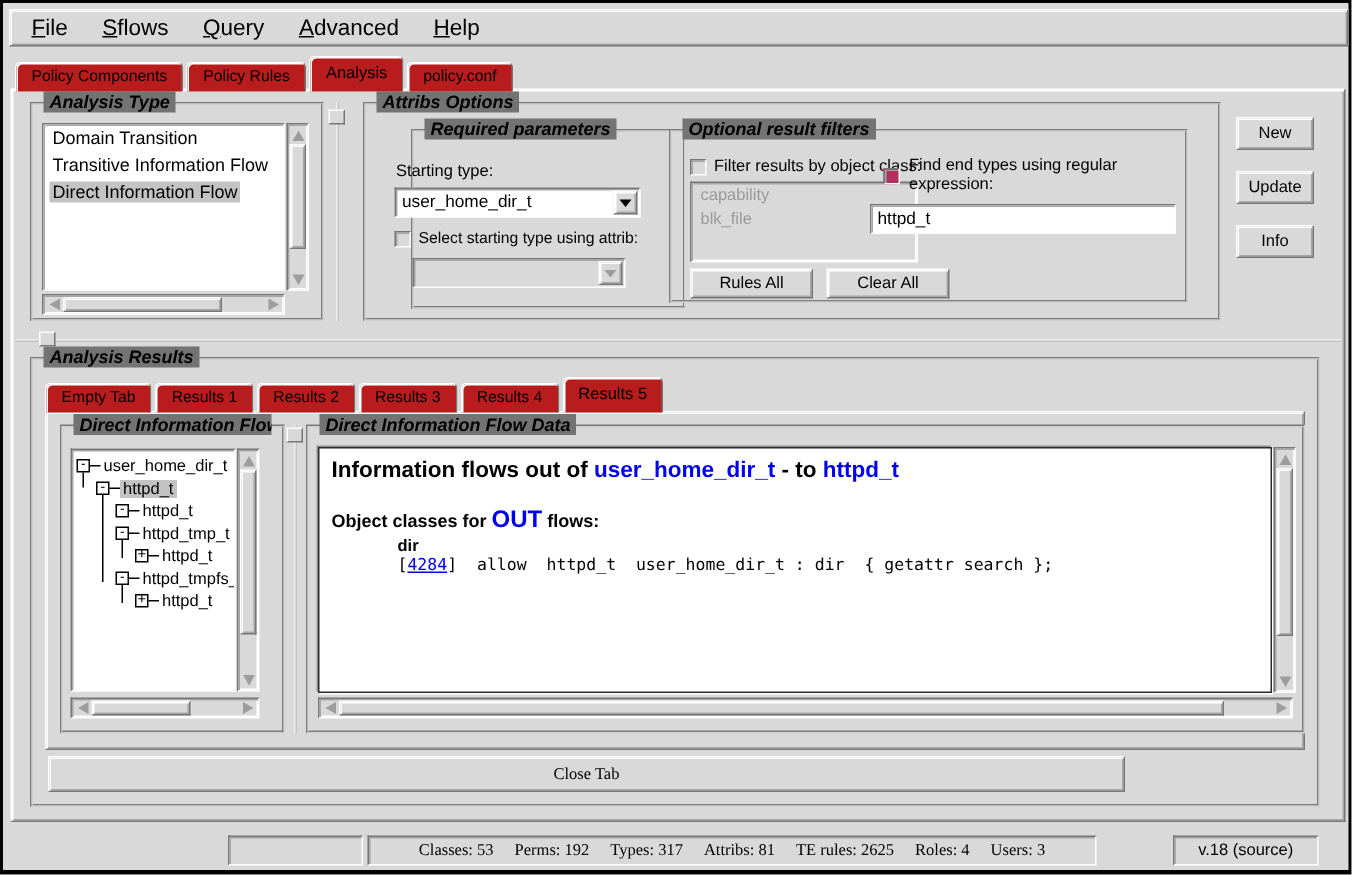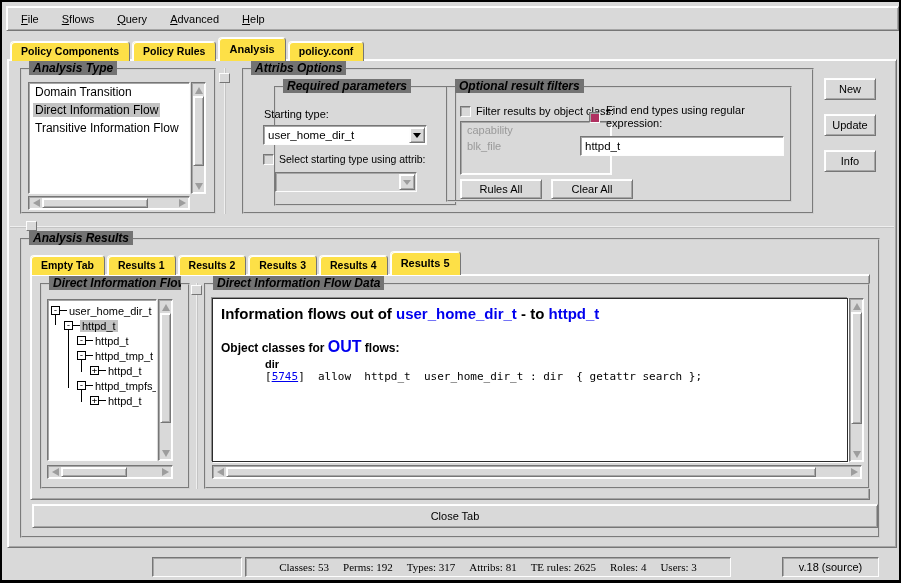--- a/index.html
+++ b/index.html
@@ -10,28 +10,28 @@
             box-shadow:inset 1px 1px 0 #ffffff, inset -1px -1px 0 #a6a6a6; }
   .sunken { background:#d9d9d9; border:1px solid; border-color:#767676 #fdfdfd #fdfdfd #767676;
             box-shadow:inset 1px 1px 0 #a6a6a6, inset -1px -1px 0 #ffffff; }
 
   .lframe { position:absolute; border:2px groove #cfcfcf; }
   .legend { position:absolute; top:-9px; left:7px; background:#737373; padding:0 4px;
             font-weight:bold; font-style:italic; font-size:12px; white-space:nowrap; }
 
   
   #menubar { position:absolute; left:4px; top:4px; width:893px; height:25px; display:flex; align-items:center; padding-left:10px; gap:15px; }
-  .menu-item { font-size:11px; padding:2px 4px; white-space:nowrap; cursor:default; }
+  .menu-item { font-size:15px; padding:2px 4px; white-space:nowrap; cursor:default; }
   .mnemonic { text-decoration:underline; }
 
   
   .tabrow { position:absolute; display:flex; align-items:flex-end; gap:2px; }
-  .tab { height:20px; line-height:19px; padding:0 10px; font-size:10.5px; background:#fde047;
+  .tab { height:20px; line-height:19px; padding:0 10px; font-size:10.5px; background:#b91c1c;
          border:1px solid; border-color:#fdfdfd #767676 #767676 #fdfdfd; border-bottom:none;
-         border-radius:4px 4px 0 0; box-shadow:inset 1px 1px 0 #fff; white-space:nowrap;font-weight:bold; }
+         border-radius:4px 4px 0 0; box-shadow:inset 1px 1px 0 #fff; white-space:nowrap; }
   .tab.selected { height:24px; line-height:22px; position:relative; z-index:6; font-size:11px; }
 
   #main-frame { position:absolute; left:5px; top:57px; width:890px; height:489px; }
 
   .listbox { position:absolute; border:1px solid; border-color:#767676 #fdfdfd #fdfdfd #767676;
              box-shadow:inset 1px 1px 0 #a6a6a6; background:#fff; overflow:hidden; }
   .lb-item { font-size:12px; line-height:18px; padding-left:4px; white-space:nowrap; }
   .lb-item span { padding:0 2px; }
   .lb-item.sel span { background:#c3c3c3; }
 
@@ -112,22 +112,22 @@
     <div class="tab">policy.conf</div>
   </div>
 
   <div id="main-frame" class="raised"></div>
 
   <div class="lframe" style="left:18px; top:66px; width:196px; height:146px;">
     <span class="legend">Analysis Type</span>
   </div>
   <div class="listbox" style="left:26px; top:80px; width:162px; height:112px;">
     <div class="lb-item"><span>Domain Transition</span></div>
+    <div class="lb-item"><span>Transitive Information Flow</span></div>
     <div class="lb-item sel"><span>Direct Information Flow</span></div>
-    <div class="lb-item"><span>Transitive Information Flow</span></div>
   </div>
   <div class="vsb sunken" style="left:189px; top:80px; height:112px;">
     <div class="sb-end">
         <div class="tri-up"></div>
       </div>
     <div class="thumb raised" style="height:70px;"></div>
     <div class="sb-end" style="margin-top:auto;">
         <div class="tri-down"></div>
       </div>
   </div>
@@ -268,42 +268,42 @@
   <div class="sash-line-v" style="left:194px; top:281px; height:206px;"></div>
   <div class="sash-handle" style="left:189px; top:283px;"></div>
 
   <div class="lframe" style="left:202px; top:281px; width:666px; height:206px;">
     <span class="legend">Direct Information Flow Data</span>
   </div>
   <div id="data-textarea">
     <div id="data-heading"><span>Information flows out of </span><span class="blue">user_home_dir_t</span><span> - to </span><span class="blue">httpd_t</span></div>
     <div id="data-classes-line"><span>Object classes for </span><span class="flowdir">OUT</span><span> flows:</span></div>
     <div id="data-objclass">dir</div>
-    <div id="data-rule"><span>[</span><a href="#">5745</a><span>]  allow  httpd_t  user_home_dir_t : dir  { getattr search };</span></div>
+    <div id="data-rule"><span>[</span><a href="#">4284</a><span>]  allow  httpd_t  user_home_dir_t : dir  { getattr search };</span></div>
   </div>
   <div class="vsb sunken" style="left:847px; top:296px; height:164px;">
     <div class="sb-end">
         <div class="tri-up"></div>
       </div>
     <div class="thumb raised" style="height:112px;"></div>
     <div class="sb-end" style="margin-top:auto;">
         <div class="tri-down"></div>
       </div>
   </div>
   <div class="hsb sunken" style="left:210px; top:463px; width:650px;">
     <div class="sb-end">
         <div class="tri-left"></div>
       </div>
     <div class="thumb raised" style="width:590px;"></div>
     <div class="sb-end" style="margin-left:auto;">
         <div class="tri-right"></div>
       </div>
   </div>
 
-  <div class="btn raised" style="left:30px; top:502px; width:846px; height:24px; line-height:22px;">Close Tab</div>
+  <div class="btn raised" style="left:30px; top:502px; width:718px; height:24px; line-height:22px;font-family:Liberation Serif, serif;">Close Tab</div>
 
   <div class="status-box" style="left:150px; width:90px;"></div>
   <div class="status-box" style="left:243px; width:486px; gap:14px;font-family:Liberation Serif, serif;">
     <span>Classes: 53</span>
     <span>Perms: 192</span>
     <span>Types: 317</span>
     <span>Attribs: 81</span>
     <span>TE rules: 2625</span>
     <span>Roles: 4</span>
     <span>Users: 3</span>

